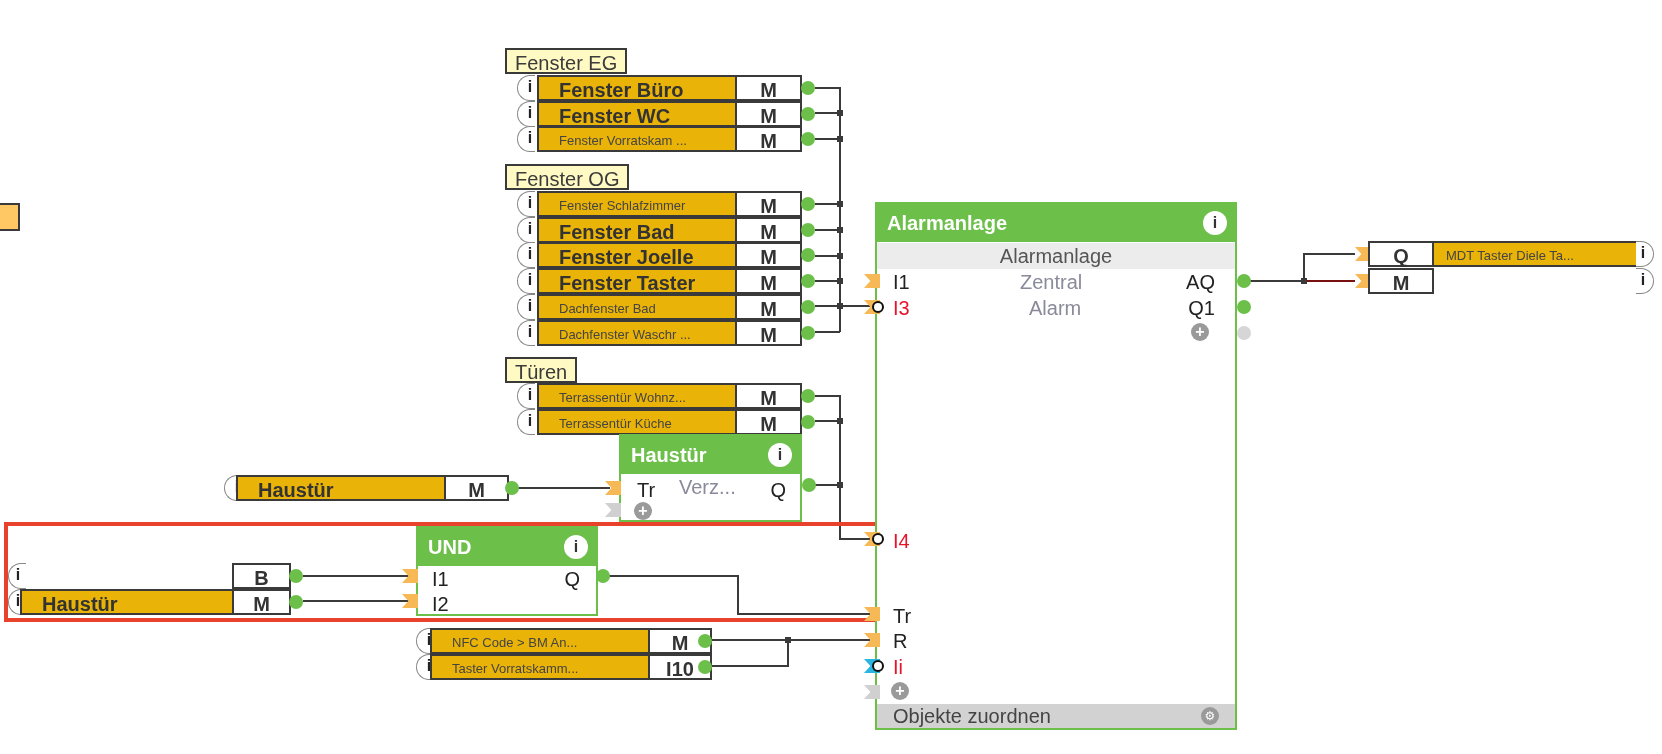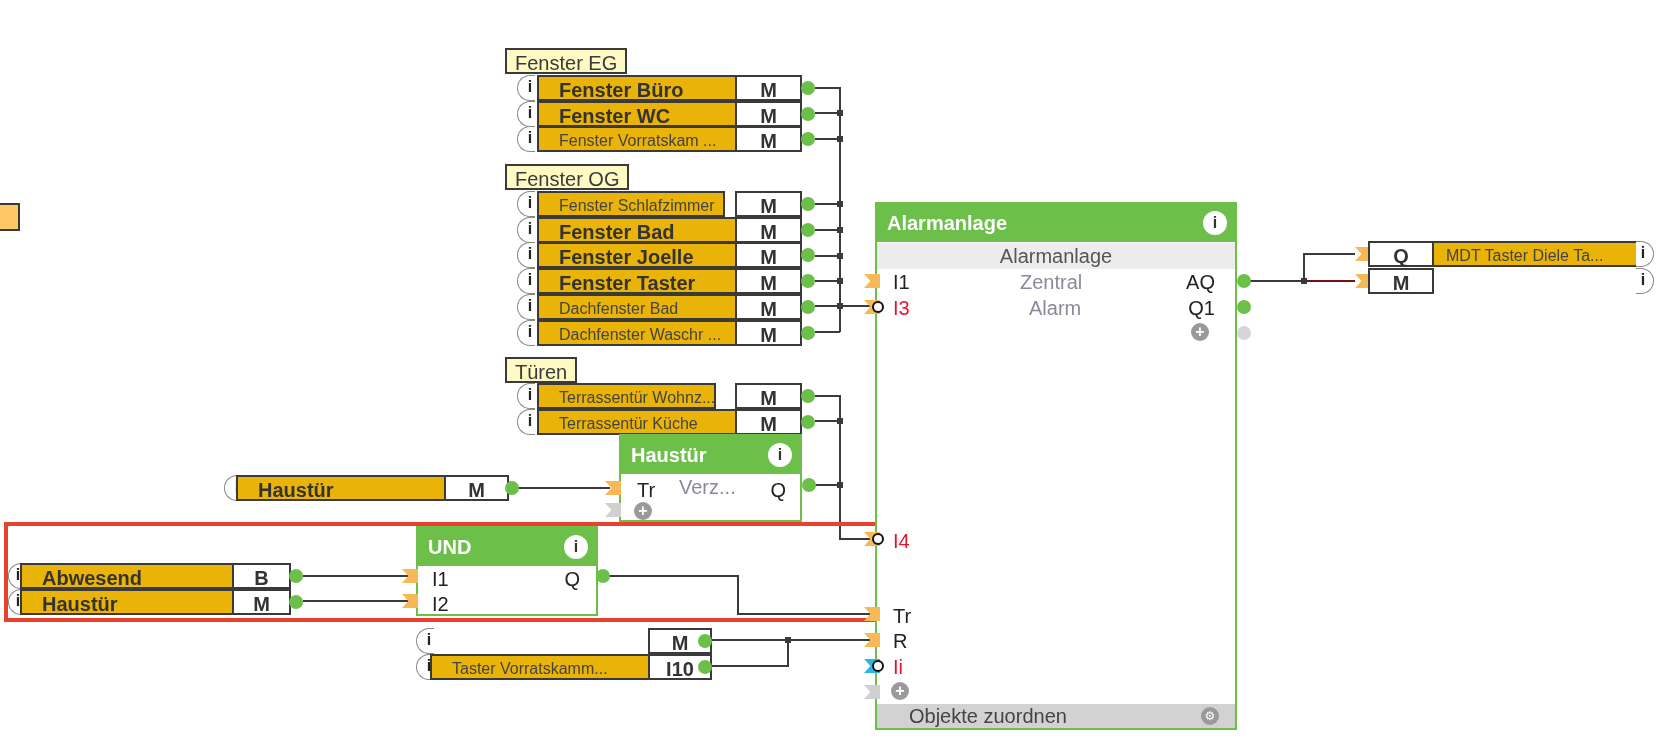--- a/index.html
+++ b/index.html
@@ -12,21 +12,21 @@
                font-size:20px; color:#3b3b3b; }
 
   .obj { position:absolute; height:26px; box-sizing:border-box; }
   .obj .cap { position:absolute; left:0; top:0; width:18px; height:26px; box-sizing:border-box;
               border:1.5px solid #888; border-right:none; border-radius:13px 0 0 13px; background:#fff; }
   .obj .cap.right { border-radius:0 13px 13px 0; border:1.5px solid #888; border-left:none; }
   .obj .info { position:absolute; top:3px; width:10px; text-align:center; font-weight:bold; font-size:16px; color:#222; }
   .obj .name { position:absolute; top:0; height:26px; line-height:26px; background:#eab308;
                border:2px solid #3a3a3a; box-sizing:border-box; padding-left:20px; white-space:nowrap; overflow:hidden; }
   .obj .name.big { font-size:20px; font-weight:bold; color:#333; }
-  .obj .name.small { font-size:16px; color:#444; }
+  .obj .name.small { font-size:13px; color:#444; }
   .obj .type { position:absolute; top:0; height:26px; line-height:26px; text-align:center;
                border:2px solid #3a3a3a; box-sizing:border-box; background:#fff; font-weight:bold; font-size:20px; color:#333; }
 
   .dot { position:absolute; width:14px; height:14px; border-radius:50%; background:#6cc04a; }
   .dot.gray { background:#d6d6d6; }
   .inport { position:absolute; width:16px; height:14px; background:#f7b955;
             clip-path:polygon(0 0,100% 0,100% 100%,0 100%,40% 50%); }
   .inport.gray { background:#d0d0d0; }
   .inport.blue { background:#29b6e0; }
   .neg { position:absolute; width:8px; height:8px; border-radius:50%; border:2px solid #111; background:#fff; }
@@ -37,21 +37,21 @@
   .block .hdr { position:absolute; left:0; top:0; right:0; height:38px; background:#6cc04a; }
   .block .hdr .title { position:absolute; left:10px; top:0; line-height:38px; font-size:20px; font-weight:bold; color:#fff; }
   .block .hdr .ibtn { position:absolute; right:8px; top:7px; width:24px; height:24px; border-radius:50%;
                       background:#fff; color:#333; text-align:center; line-height:24px; font-weight:bold; font-size:16px; }
   .block .sub { position:absolute; left:0; right:0; height:26px; background:#ececec; text-align:center; line-height:26px; font-size:20px; color:#555; }
   .block .port-l { position:absolute; font-size:20px; color:#222; }
   .block .port-l.red { color:#e8132b; }
   .block .port-r { position:absolute; font-size:20px; color:#222; }
   .block .param { position:absolute; font-size:20px; color:#8a8a9a; }
   .block .footer { position:absolute; left:0; right:0; bottom:0; height:24px; background:#d2d2d2; line-height:24px;
-                   font-size:20px; color:#444; padding-left:32px; }
+                   font-size:20px; color:#444; padding-left:16px; }
   .block .gear { position:absolute; right:16px; top:3px; width:18px; height:18px; border-radius:50%; background:#9a9a9a;
                  color:#fff; font-size:12px; line-height:18px; text-align:center; }
 
   .selection-box { position:absolute; border:4px solid #e8412c; box-sizing:border-box; }
   .stub { position:absolute; background:#ffc865; border:2px solid #3a3a3a; box-sizing:border-box; }
 </style>
 </head>
 <body>
 
 <svg id="wires">
@@ -125,21 +125,21 @@
       <div class="type" style="left:218px;width:67px;">M</div>
     </div>
     <div class="dot" style="left: 801px; top: 132.4px;"></div>
   </div>
 
 <div class="grp-label" style="left:505px;top:164px;">Fenster OG</div>
 <div id="grp-og">
     <div class="obj" style="left: 517px; top: 191px; width: 285px;">
       <div class="cap"></div>
       <div class="info" style="left:8px;">i</div>
-      <div class="name small" style="left:20px;width:188px;">Fenster Schlafzimmer</div>
+      <div class="name small" style="left:20px;width:224px;">Fenster Schlafzimmer</div>
       <div class="type" style="left:218px;width:67px;">M</div>
     </div>
     <div class="dot" style="left: 801px; top: 197px;"></div>
     <div class="obj" style="left: 517px; top: 216.7px; width: 285px;">
       <div class="cap"></div>
       <div class="info" style="left:8px;">i</div>
       <div class="name big" style="left:20px;width:200px;">Fenster Bad</div>
       <div class="type" style="left:218px;width:67px;">M</div>
     </div>
     <div class="dot" style="left: 801px; top: 222.7px;"></div>
@@ -171,21 +171,21 @@
       <div class="type" style="left:218px;width:67px;">M</div>
     </div>
     <div class="dot" style="left: 801px; top: 325.5px;"></div>
   </div>
 
 <div class="grp-label" style="left:505px;top:357px;">Türen</div>
 <div id="grp-tu">
     <div class="obj" style="left: 517px; top: 383px; width: 285px;">
       <div class="cap"></div>
       <div class="info" style="left:8px;">i</div>
-      <div class="name small" style="left:20px;width:179px;">Terrassentür  Wohnz...</div>
+      <div class="name small" style="left:20px;width:200px;">Terrassentür  Wohnz...</div>
       <div class="type" style="left:218px;width:67px;">M</div>
     </div>
     <div class="dot" style="left: 801px; top: 389px;"></div>
     <div class="obj" style="left: 517px; top: 408.7px; width: 285px;">
       <div class="cap"></div>
       <div class="info" style="left:8px;">i</div>
       <div class="name small" style="left:20px;width:214px;">Terrassentür Küche</div>
       <div class="type" style="left:218px;width:67px;">M</div>
     </div>
     <div class="dot" style="left: 801px; top: 414.7px;"></div>
@@ -211,21 +211,20 @@
 </div>
 <div class="inport" style="left:605px;top:481px;"></div>
 <div class="inport gray" style="left:605px;top:503px;"></div>
 <div class="dot" style="left:802px;top:478px;"></div>
 
 <div class="selection-box" style="left:4px;top:522px;width:914px;height:100px;"></div>
 
 <div class="obj" style="left:8px;top:563px;width:283px;">
   <div class="cap"></div>
   <div class="info" style="left:5px;">i</div>
-  <div class="name big" style="left:12px;width:214px;">Abwesend</div>
   <div class="type" style="left:224px;width:59px;">B</div>
 </div>
 <div class="dot" style="left:289px;top:569px;"></div>
 <div class="obj" style="left:8px;top:589px;width:283px;">
   <div class="cap"></div>
   <div class="info" style="left:5px;">i</div>
   <div class="name big" style="left:12px;width:214px;">Haustür</div>
   <div class="type" style="left:224px;width:59px;">M</div>
 </div>
 <div class="dot" style="left:289px;top:595px;"></div>
@@ -239,20 +238,21 @@
   <span class="port-l" style="left:14px;top:65px;">I2</span>
   <span class="port-r" style="right:16px;top:40px;">Q</span>
 </div>
 <div class="inport" style="left:402px;top:569px;"></div>
 <div class="inport" style="left:402px;top:594px;"></div>
 <div class="dot" style="left:596px;top:569px;"></div>
 
 <div class="obj" style="left:416px;top:628px;width:282px;">
   <div class="cap"></div>
   <div class="info" style="left:8px;">i</div>
+  <div class="name small" style="left:14px;width:220px;">NFC Code &gt; BM An...</div>
   <div class="type" style="left:232px;width:64px;">M</div>
 </div>
 <div class="dot" style="left:698px;top:634px;"></div>
 <div class="obj" style="left:416px;top:654px;width:282px;">
   <div class="cap"></div>
   <div class="info" style="left:8px;">i</div>
   <div class="name small" style="left:14px;width:220px;">Taster  Vorratskamm...</div>
   <div class="type" style="left:232px;width:64px;">I10</div>
 </div>
 <div class="dot" style="left:698px;top:660px;"></div>

